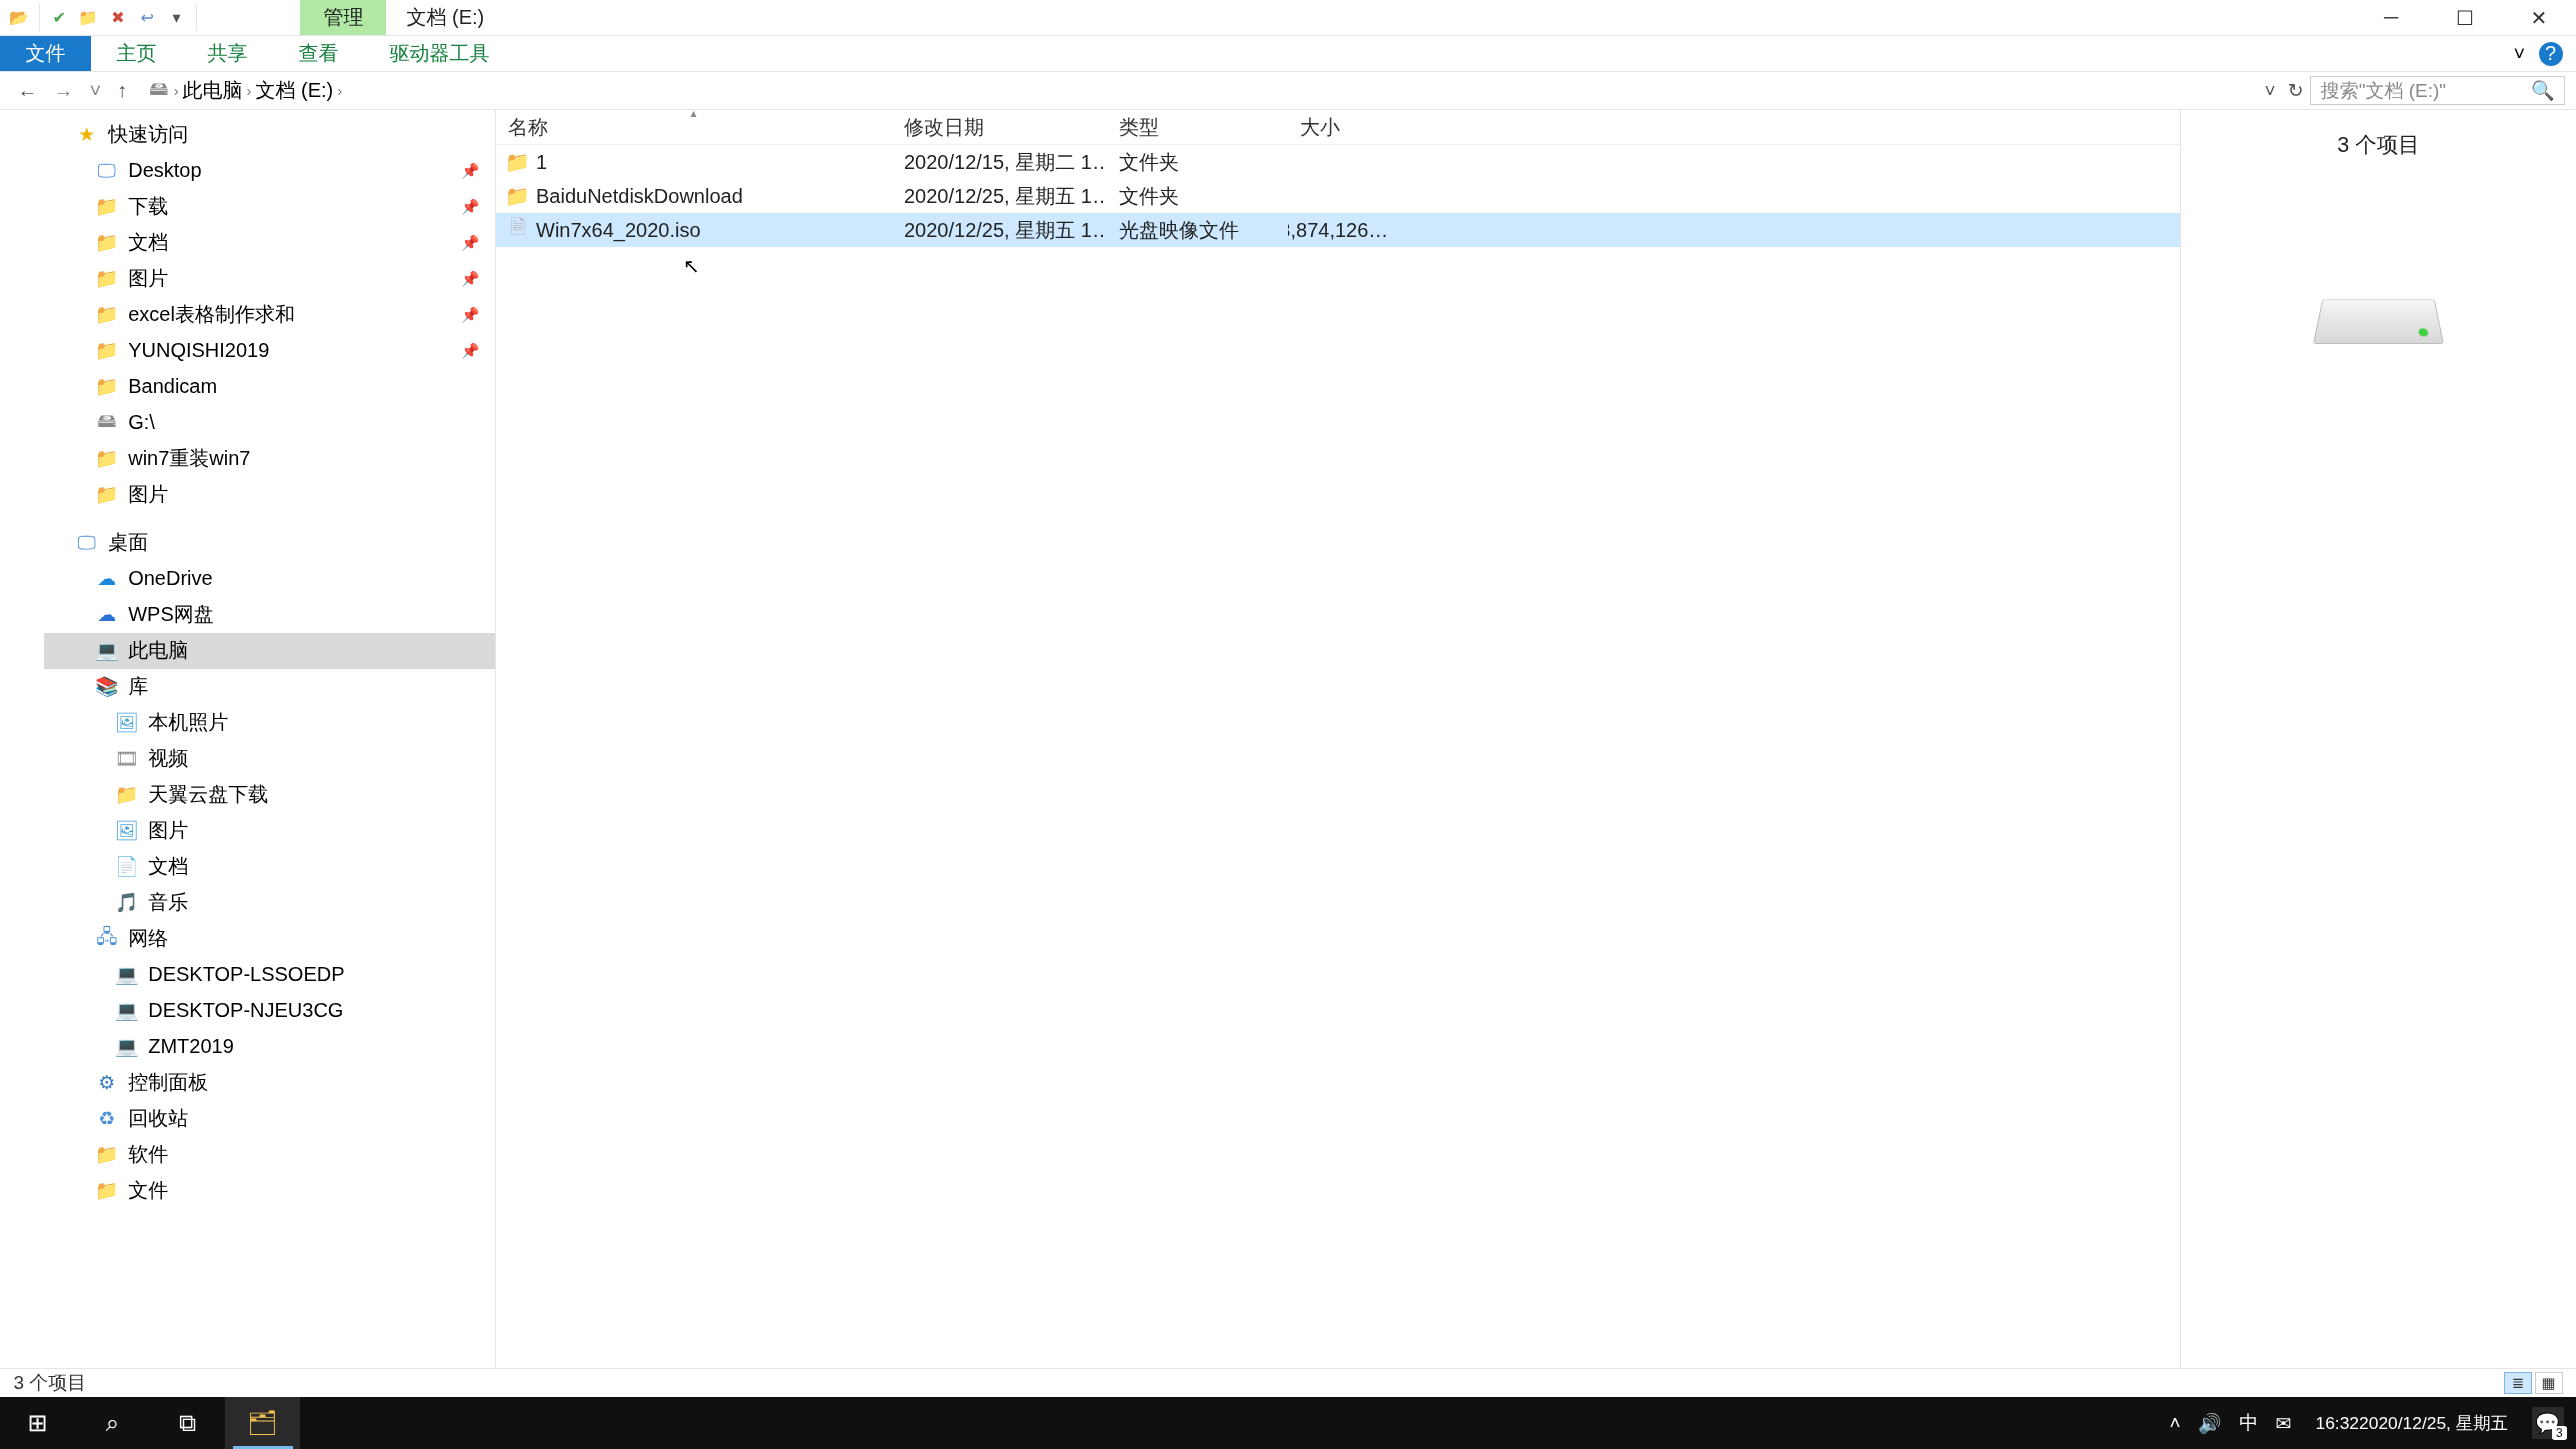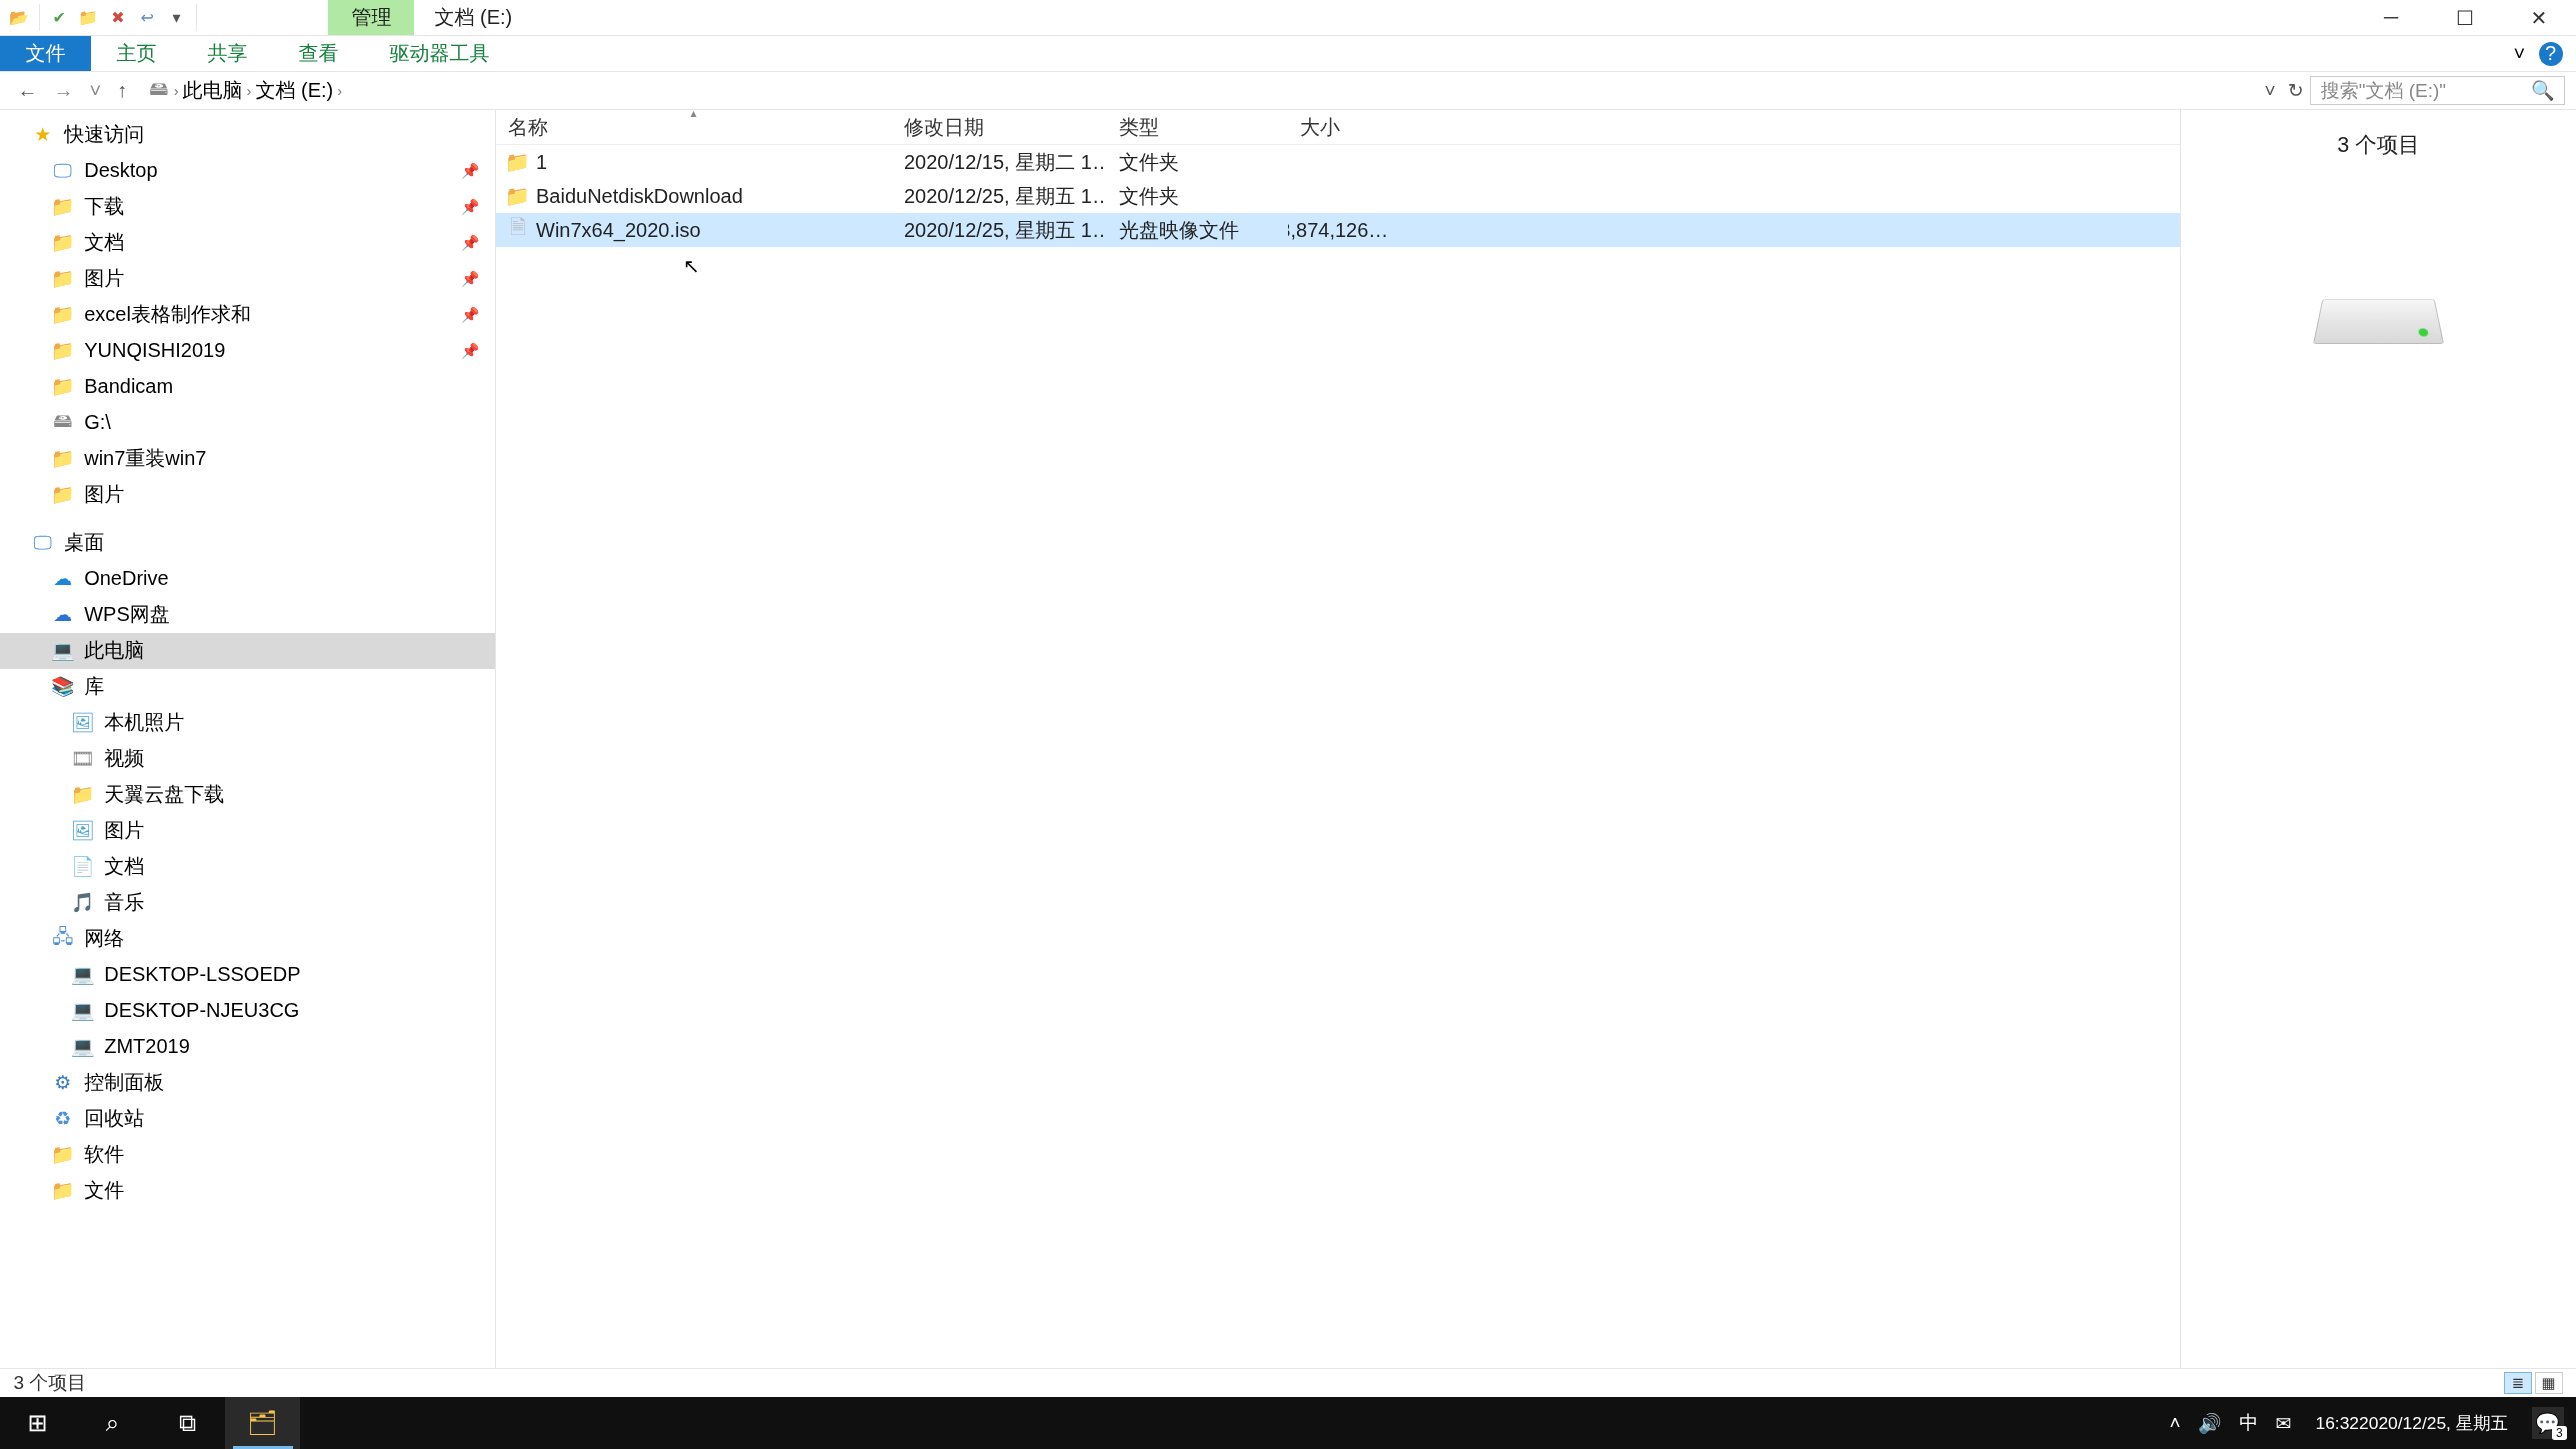--- a/index.html
+++ b/index.html
@@ -7,21 +7,21 @@
   body { transform-origin: top left; }
 
   .window { width: 2576px; height: 1449px; display: flex; flex-direction: column; position: relative; }
 
   
   .titlebar { height: 36px; display: flex; align-items: stretch; background: #fff; border-bottom: 0.7px solid #e5e5e5; }
   .qat { display: flex; align-items: center; padding: 0 5.4px; gap: 1.3px; }
   .qat .sep { width: 1.3px; height: 27px; background: #e5e5e5; margin: 0 4px; }
   .qat-btn { width: 28px; height: 28px; display: flex; align-items: center; justify-content: center; font-size: 16px; }
   .title-tabs { display: flex; align-items: stretch; margin-left: 94px; }
-  .contextual-tab { background: #b0e8a4; color: #222; padding: 0 23px; display: flex; align-items: center; font-size: 20px; margin-left: 28px; }
+  .contextual-tab { background: #b0e8a4; color: #222; padding: 0 23px; display: flex; align-items: center; font-size: 20px; }
   .title-drive { padding: 0 20px; display: flex; align-items: center; font-size: 20px; color: #222; }
   .winctrls { margin-left: auto; display: flex; }
   .winctrl { width: 74px; display: flex; align-items: center; justify-content: center; font-size: 20px; color: #333; }
 
   
   .ribbon { height: 36px; display: flex; align-items: stretch; border-bottom: 1.3px solid #e5e5e5; background: #fff; }
   .rtab { padding: 0 25.5px; display: flex; align-items: center; font-size: 20px; color: #15803d; }
   .rtab.file { background: #1979ca; color: #fff; }
   .ribbon .spacer { flex: 1; }
   .ribbon .rhelp { display: flex; align-items: center; gap: 13.4px; padding: 0 13.4px; }
@@ -34,21 +34,21 @@
   .nav-arrows .enabled { color: #555; }
   .address { flex: 1; display: flex; align-items: center; gap: 4px; font-size: 20px; padding: 0 6.7px; border: 0.7px solid transparent; height: 29.5px; }
   .crumb { display: flex; align-items: center; gap: 4px; }
   .crumb-sep { color: #777; font-size: 14.8px; }
   .addr-right { display: flex; align-items: center; gap: 12px; color: #555; font-size: 19px; }
   .searchbox { width: 255px; height: 29.5px; border: 0.7px solid #ccc; display: flex; align-items: center; padding: 0 9.4px; color: #888; font-size: 19px; position: relative; }
   .searchbox .mag { margin-left: auto; color: #666; }
 
   
   .body { flex: 1; display: flex; min-height: 0; }
-  .tree { width: 496px; border-right: 0.7px solid #e5e5e5; overflow: auto; padding-top: 6.7px; font-size: 20px; }
+  .tree { width: 496px; border-right: 0.7px solid #e5e5e5; overflow: auto; padding-top: 6.7px; font-size: 20px; padding-left: 44px; }
   .tree-item { display: flex; align-items: center; height: 36px; padding-left: 32px; gap: 10.7px; position: relative; }
   .tree-item.selected { background: #d9d9d9; }
   .tree-item .pin { margin-left: auto; margin-right: 14.8px; color: #9ea2a6; font-size: 14.8px; }
   .tree-item.indent-1 { padding-left: 52px; }
   .tree-item.indent-2 { padding-left: 72px; }
   .tree-group-gap { height: 12px; }
   .ticon { width: 21.5px; height: 21.5px; display: flex; align-items: center; justify-content: center; font-size: 19px; }
 
   .listpane { flex: 1; display: flex; flex-direction: column; min-width: 0; }
   .cols { display: flex; height: 35px; align-items: center; border-bottom: 0.7px solid #eee; font-size: 20px; color: #333; }

